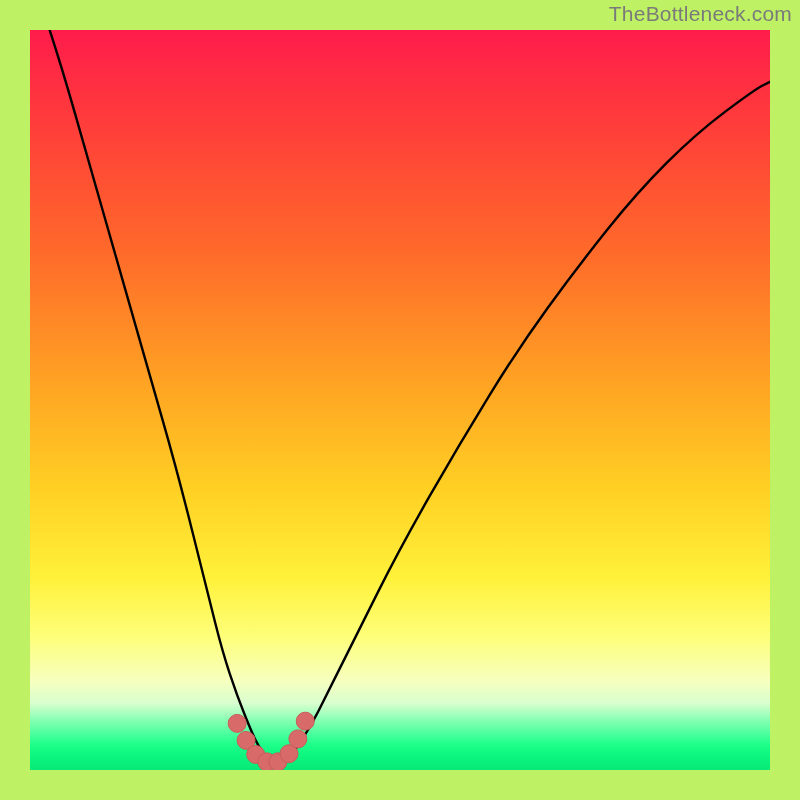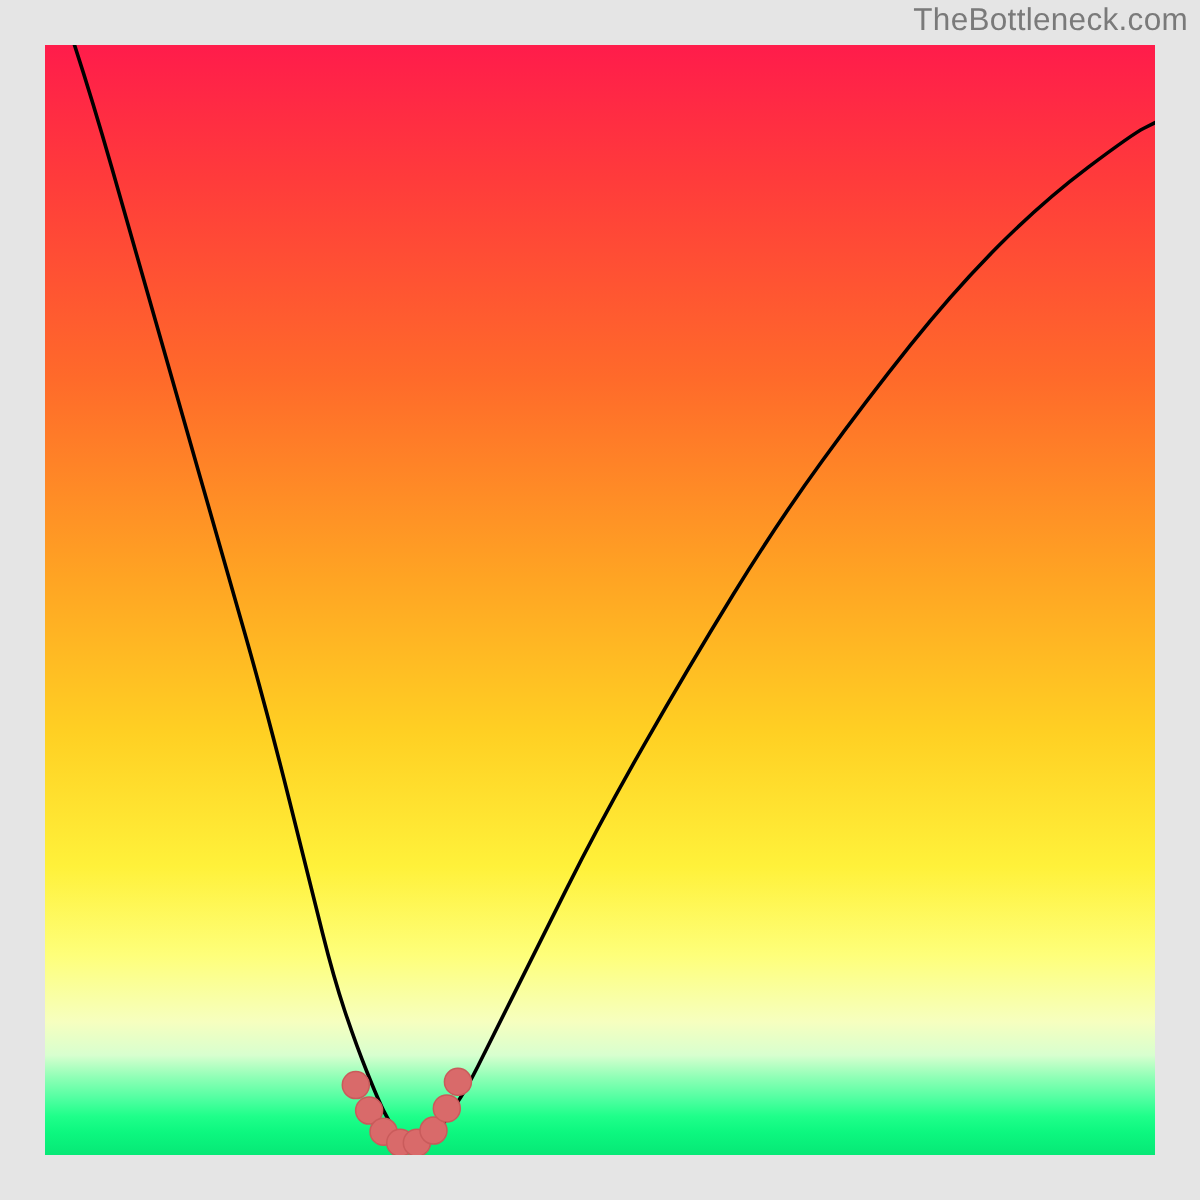--- a/index.html
+++ b/index.html
@@ -7,21 +7,21 @@
     padding: 0;
     width: 800px;
     height: 800px;
     background: #000;
     overflow: hidden;
     font-family: Arial, Helvetica, sans-serif;
   }
   .frame {
     position: absolute;
     inset: 0;
-    background: #e5e5e5;
+    background: #bef264;
   }
   .plot-area {
     position: absolute;
     left: 30px;
     top: 30px;
     width: 740px;
     height: 740px;
     overflow: hidden;
   }
   

